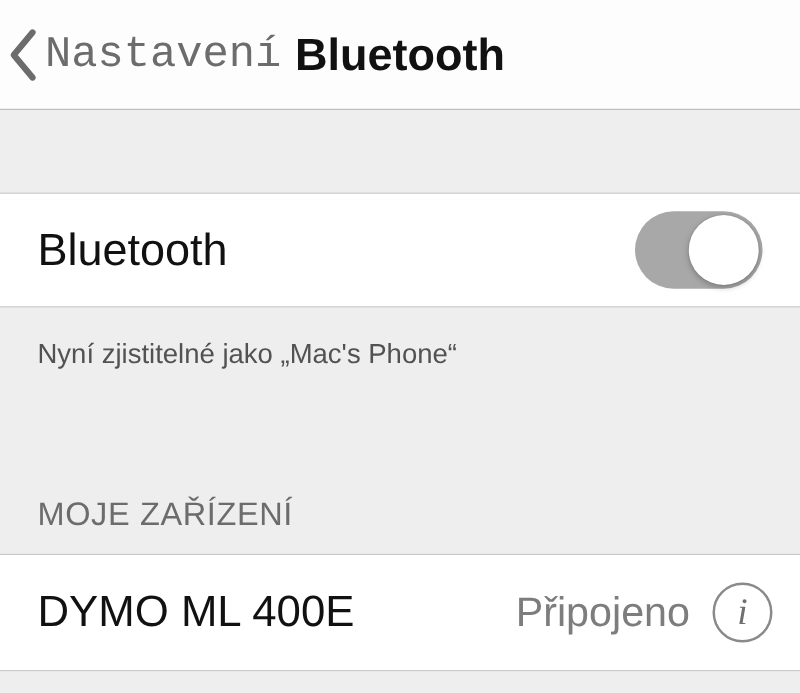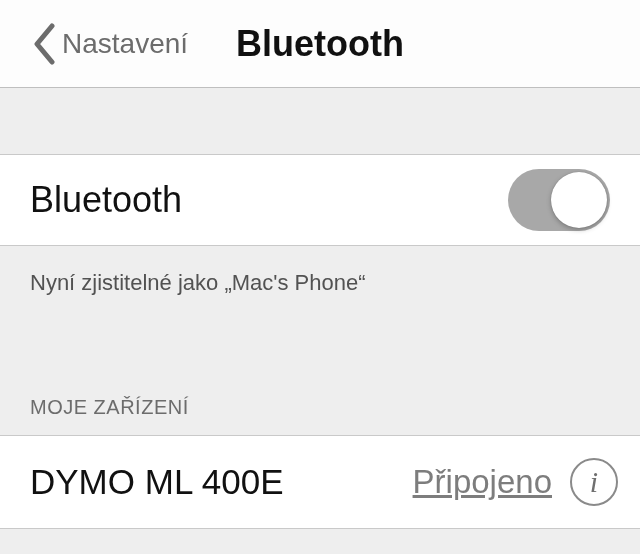--- a/index.html
+++ b/index.html
@@ -14,25 +14,26 @@
     height: 88px;
     background: #fdfdfd;
     border-bottom: 1px solid #bfbfbf;
     display: flex;
     align-items: center;
     position: relative;
   }
   .back {
     display: flex;
     align-items: center;
-    padding-left: 32px;
+    padding-left: 6px;
     color: #6c6c6c;
-    font-size: 28px;
+    font-size: 35px;
     font-weight: 400;
     cursor: pointer;
+    font-family: Liberation Mono, monospace;
   }
   .back svg { margin-right: 6px; }
   .title {
     position: absolute;
     left: 50%;
     transform: translateX(-50%);
     font-size: 36px;
     font-weight: 600;
     color: #111;
     text-align: center;
@@ -70,21 +71,21 @@
     border-radius: 50%;
     box-shadow: 0 2px 5px rgba(0,0,0,0.25), 0 0 1px rgba(0,0,0,0.3);
   }
   .footer-note {
     padding: 24px 30px 10px 30px;
     font-size: 22px;
     color: #525252;
   }
   .section-header {
     padding: 90px 30px 16px 30px;
-    font-size: 20px;
+    font-size: 26px;
     color: #6c6c6c;
     letter-spacing: 0.5px;
   }
   .device-row {
     background: #fff;
     border-top: 1px solid #c9c9c9;
     border-bottom: 1px solid #c9c9c9;
     height: 94px;
     display: flex;
     align-items: center;
@@ -92,21 +93,20 @@
   }
   .device-name {
     font-size: 35px;
     color: #111;
     flex: 1;
   }
   .device-status {
     font-size: 33px;
     color: #7d7d7d;
     margin-right: 18px;
-    text-decoration: underline;
   }
   .info-btn {
     width: 48px;
     height: 48px;
     border: 2.5px solid #8a8a8a;
     border-radius: 50%;
     display: flex;
     align-items: center;
     justify-content: center;
     cursor: pointer;

